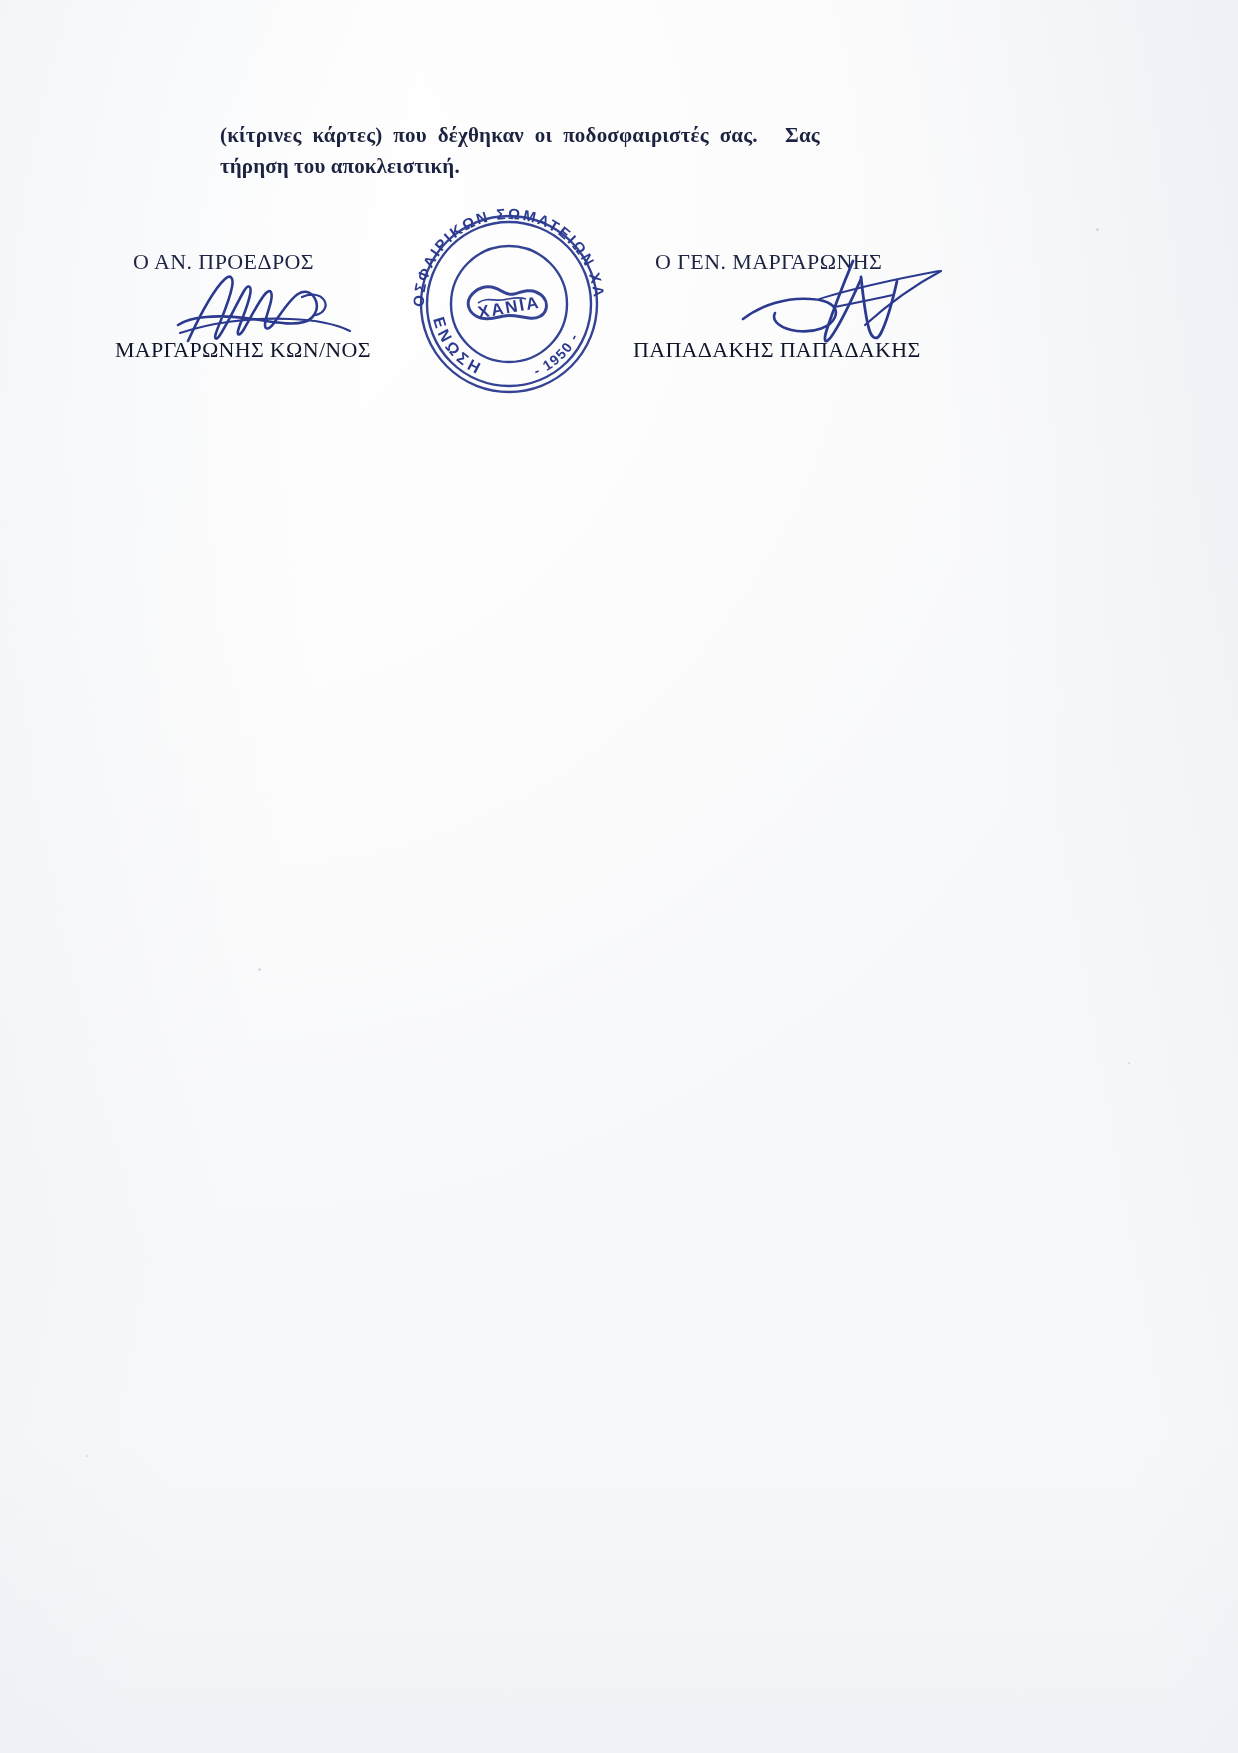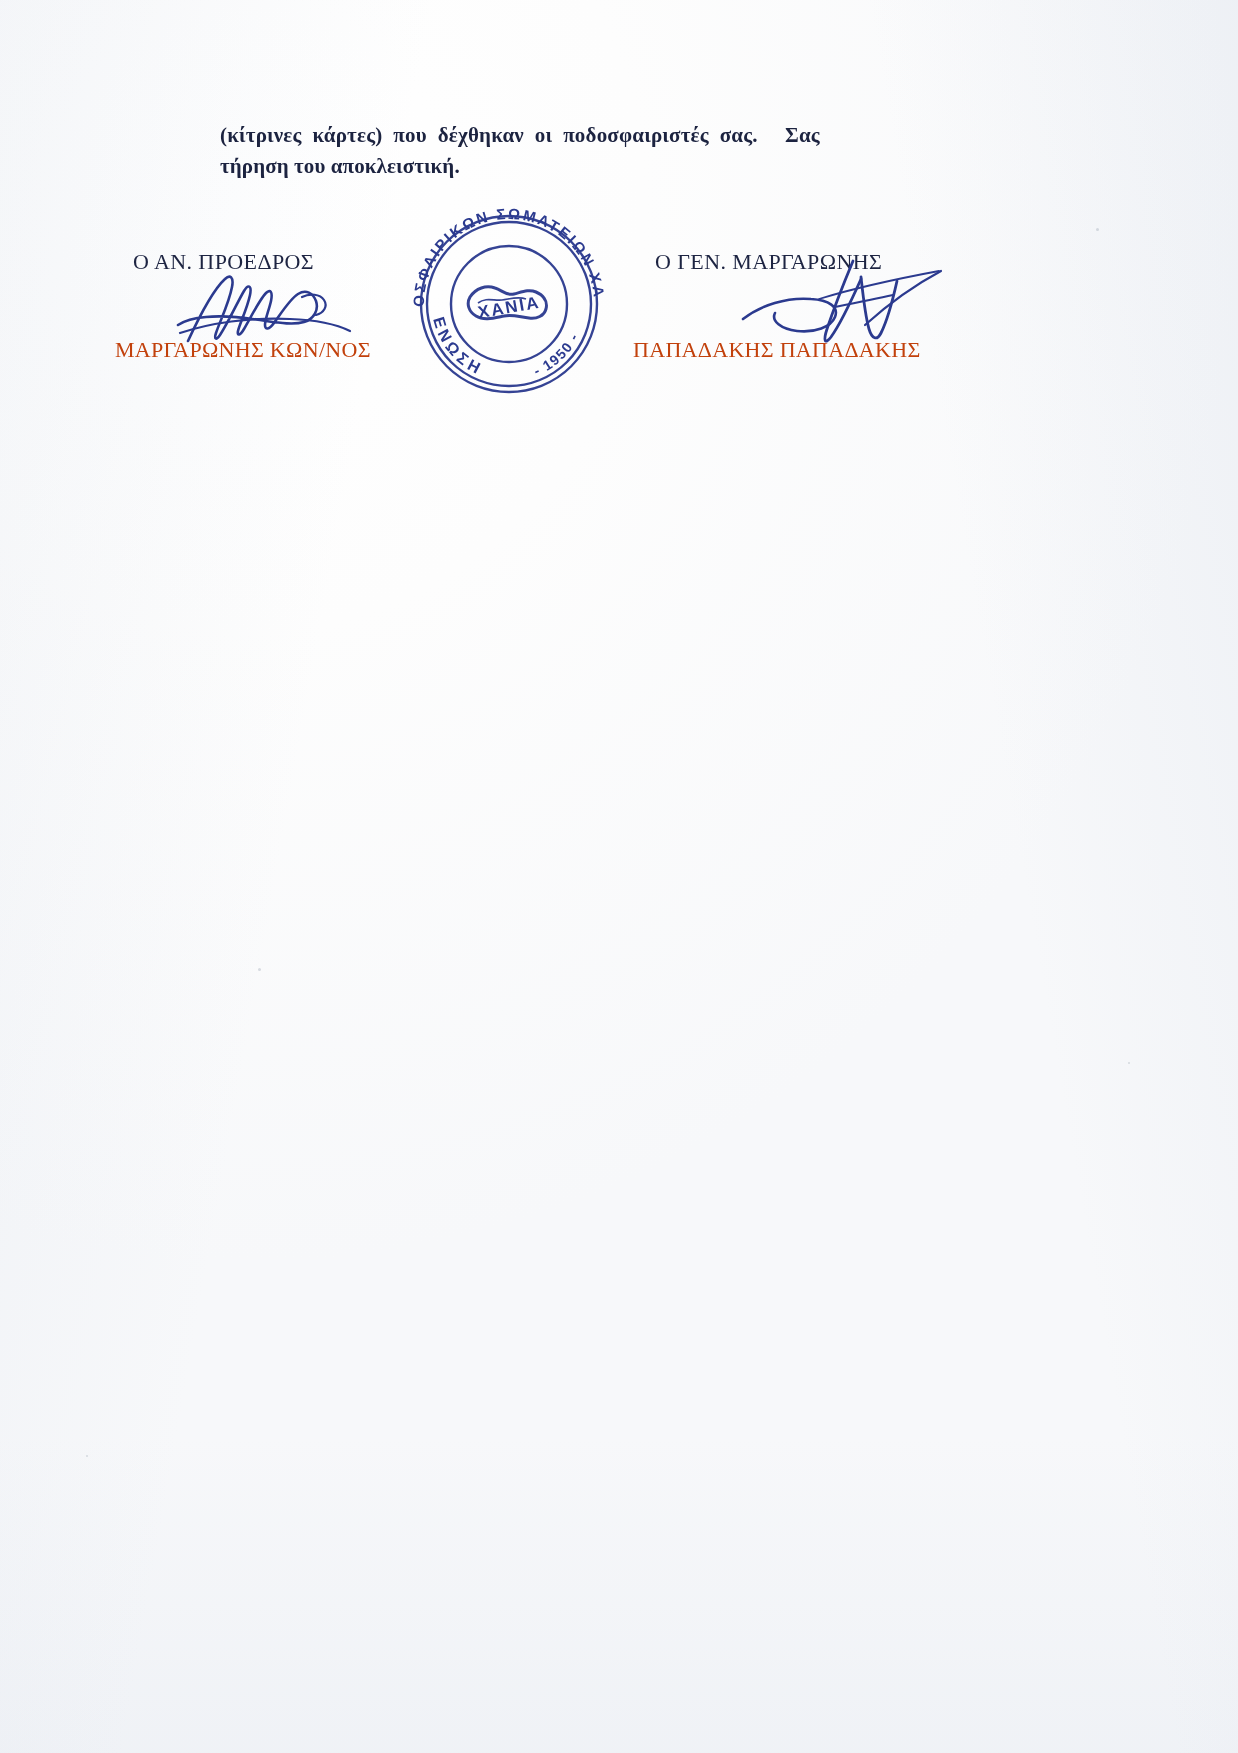--- a/index.html
+++ b/index.html
@@ -77,21 +77,21 @@
     white-space: nowrap;
     letter-spacing: 0.4px;
   }
   .role-left  { left: 133px;  top: 4px; }
   .role-right { left: 655px;  top: 4px; }
 
   .name {
     position: absolute;
     font-family: "Liberation Serif", serif;
     font-size: 22px;
-    color: #c2410c;
+    color: #0f172a;
     white-space: nowrap;
     letter-spacing: 0.3px;
   }
   .name-left  { left: 115px; top: 92px; }
   .name-right { left: 633px; top: 92px; }
 
   
   .sign {
     position: absolute;
     pointer-events: none;

